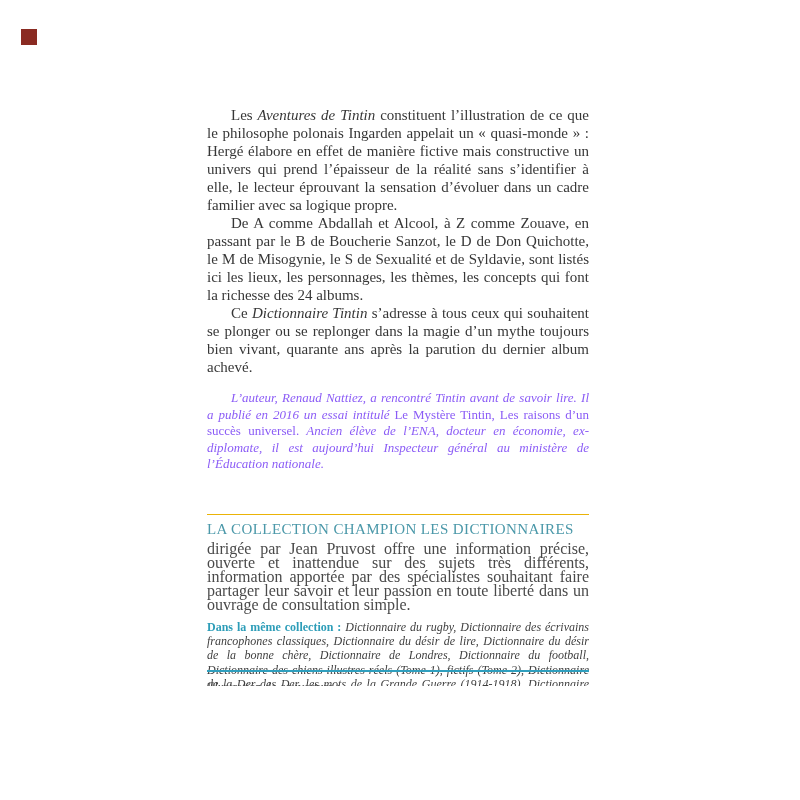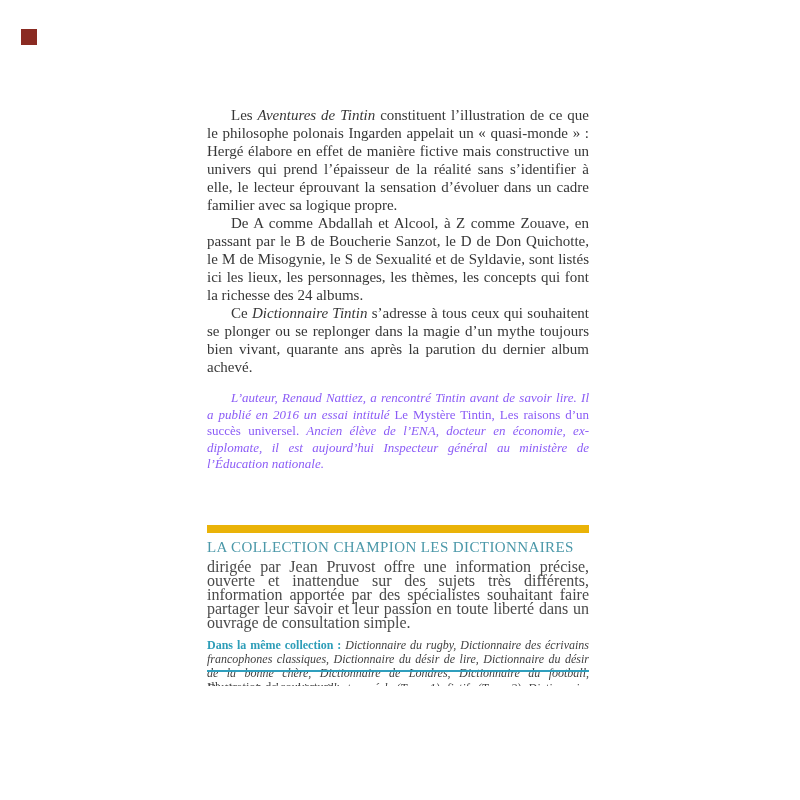--- a/index.html
+++ b/index.html
@@ -13,21 +13,21 @@
     font-size:8.5px;color:#7a7a7a;letter-spacing:.5px;white-space:nowrap;
   }
   .synopsis{position:absolute;left:207px;top:106px;width:382px;font-size:15px;line-height:18px;text-align:justify;color:#373737;}
   .synopsis p{margin:0;text-indent:24px;}
   .synopsis .ital{font-style:italic;}
   .author{
     position:absolute;left:207px;top:390px;width:382px;font-size:13px;line-height:16.5px;
     text-align:justify;font-style:italic;color:#8b5cf6;text-indent:24px;
   }
   .author .roman{font-style:normal;}
-  .collection{position:absolute;left:207px;top:514px;width:382px;border-top:8px solid #eab308;margin-top:11px;}
+  .collection{position:absolute;left:207px;top:514px;width:382px;border-top:1px solid #eab308;}
   .collection-heading{
     margin:6px 0 0 0;font-weight:normal;font-size:15px;letter-spacing:.4px;
     color:#4b98a9;white-space:nowrap;
   }
   .collection-desc{margin:4px 0 0 0;font-size:16px;line-height:14px;text-align:justify;color:#4a4a4a;}
   .collection-list{margin:8px 0 0 0;font-size:12px;line-height:14.2px;text-align:justify;font-style:italic;color:#3f3f3f;}
   .collection-list .label{font-style:normal;font-weight:bold;color:#2d9db8;}
   .rule-bottom{position:absolute;left:207px;top:670px;width:382px;height:2px;background:#2f9fbe;}
   .credit-label{position:absolute;left:207px;top:680px;font-size:12.5px;color:#4a4a4a;text-align:center;}
   .credit-name{position:absolute;left:207px;top:698px;font-size:12.5px;color:#4a4a4a;}

